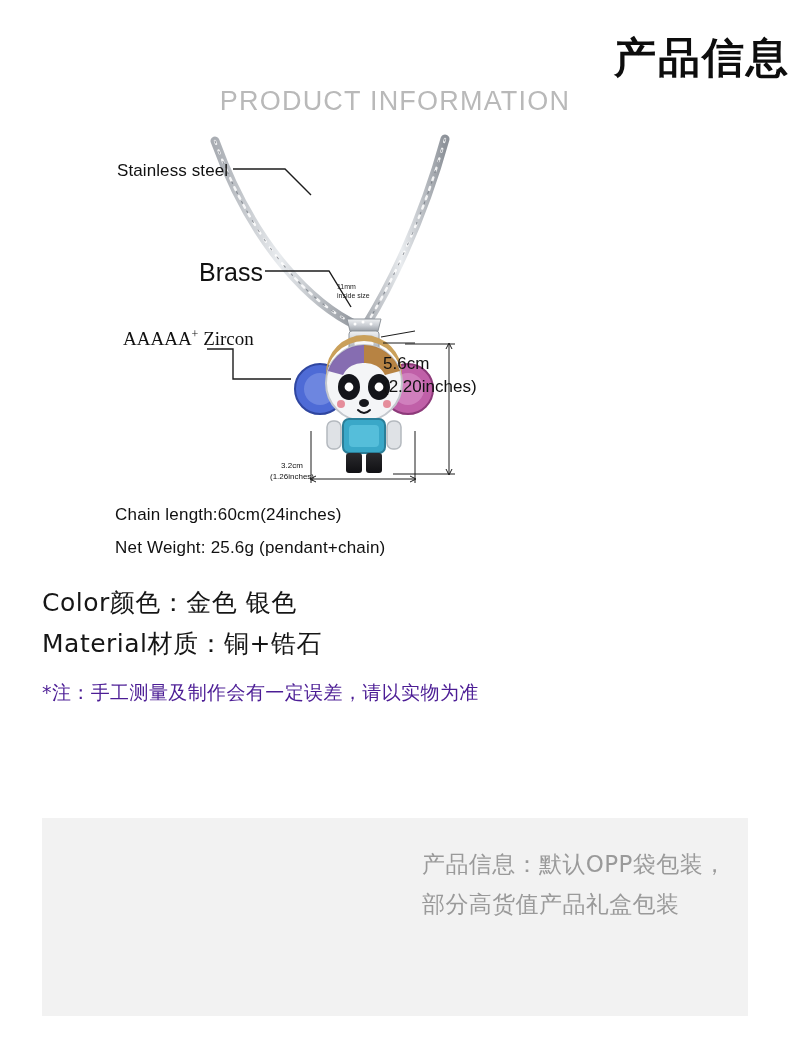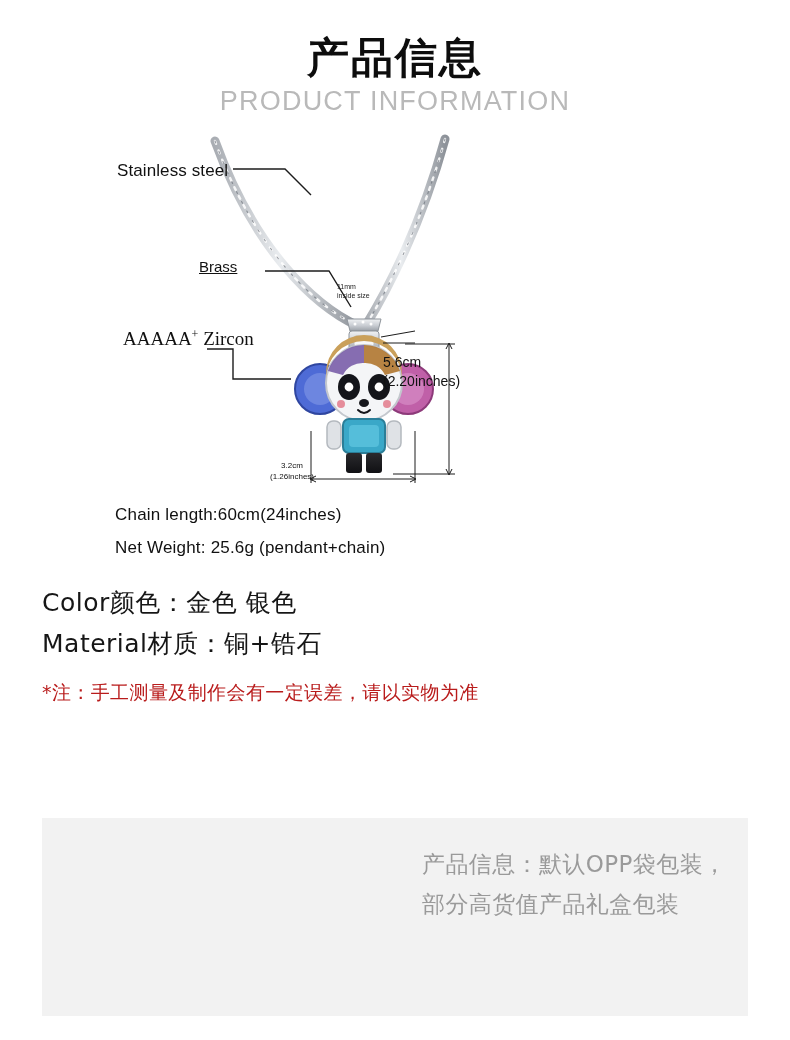--- a/index.html
+++ b/index.html
@@ -27,20 +27,21 @@
     text-align: center;
     padding-top: 34px;
   }
   .title-cn {
     font-size: 42px;
     font-weight: bold;
     letter-spacing: 2px;
     color: #0d0d0d;
     line-height: 1.15;
     font-family: "DejaVu Sans", "Liberation Sans", sans-serif;
+    text-align: right;
   }
   .title-en {
     font-size: 27px;
     color: #b9b9b9;
     letter-spacing: 1.2px;
     margin-top: 4px;
     font-weight: 400;
     font-family: "Liberation Sans", sans-serif;
   }
 
@@ -63,43 +64,42 @@
   .lbl-stainless {
     left: 2px;
     top: 30px;
     font-size: 17px;
     font-family: "Liberation Sans", sans-serif;
     letter-spacing: .1px;
   }
   .lbl-brass {
     left: 84px;
     top: 127px;
-    font-size: 15px;
-    font-family: "Liberation Sans", sans-serif;
-    text-decoration: underline;
+    font-size: 25px;
+    font-family: "Liberation Sans", sans-serif;
   }
   .lbl-zircon {
     left: 8px;
     top: 196px;
     font-size: 19px;
   }
   .lbl-zircon sup { font-size: 12px; }
   .lbl-inside {
     left: 222px;
     top: 152px;
     font-size: 7px;
     font-family: "Liberation Sans", sans-serif;
     color: #222;
     line-height: 1.2;
     text-align: left;
   }
   .lbl-height {
     left: 268px;
     top: 222px;
-    font-size: 14px;
+    font-size: 17px;
     font-family: "Liberation Sans", sans-serif;
     line-height: 1.35;
     color: #111;
   }
   .lbl-width {
     left: 155px;
     top: 330px;
     font-size: 8px;
     font-family: "Liberation Sans", sans-serif;
     line-height: 1.3;
@@ -128,21 +128,21 @@
   .mat-row {
     font-size: 25px;
     color: #161616;
     line-height: 1.62;
     letter-spacing: .5px;
     font-family: "DejaVu Sans", "Liberation Sans", sans-serif;
   }
   .note {
     margin: 16px 0 11px 42px;
     font-size: 19px;
-    color: #b91c1c;
+    color: #4c1d95;
     letter-spacing: .4px;
     font-family: "DejaVu Sans", "Liberation Sans", sans-serif;
   }
 
   
   .panel {
     position: absolute;
     left: 42px;
     top: 818px;
     width: 706px;

